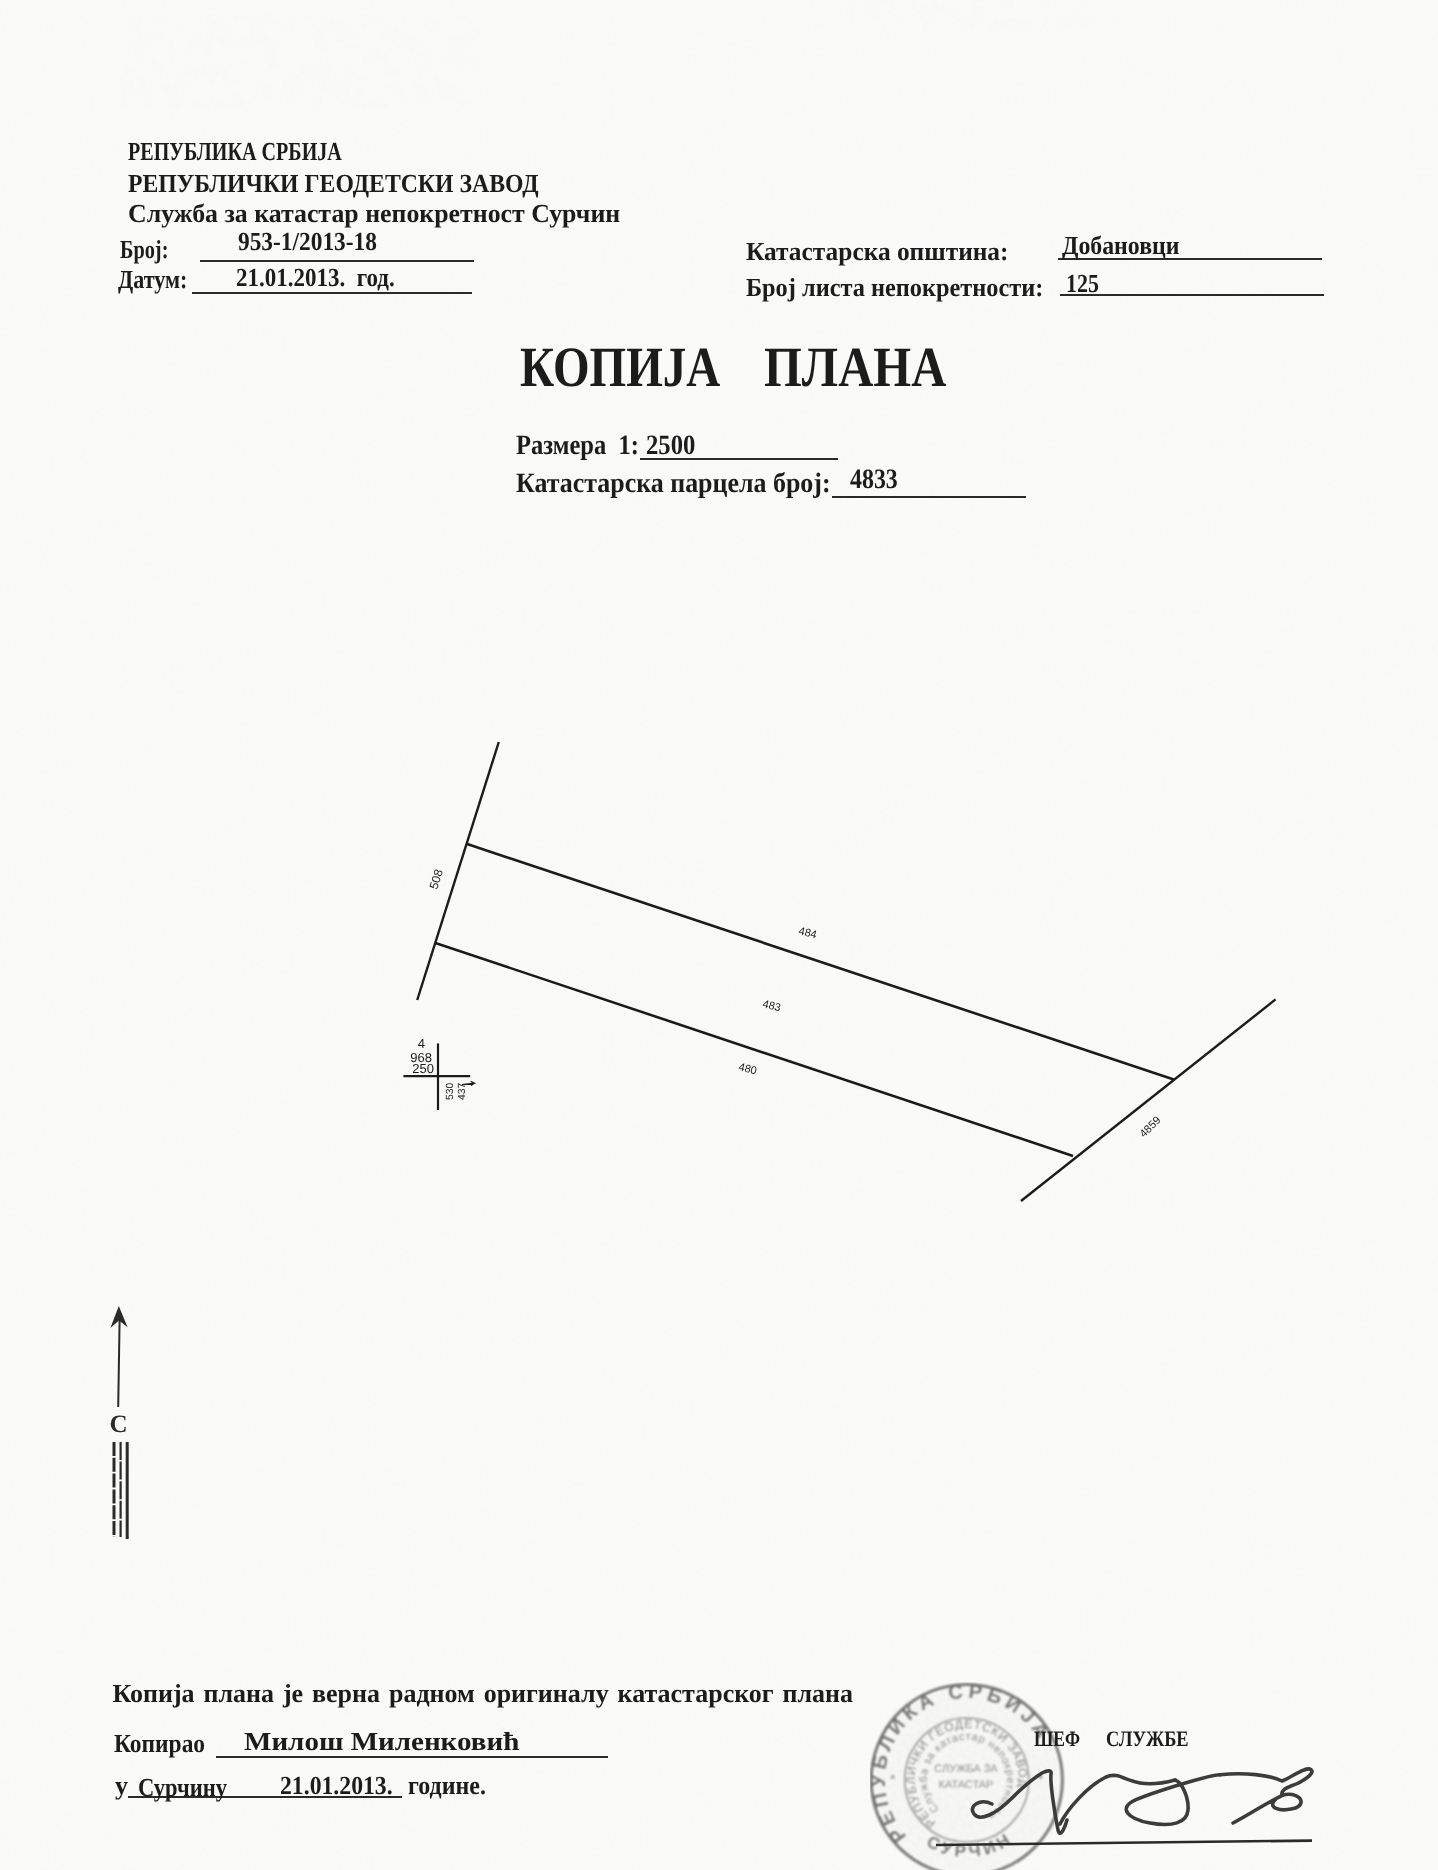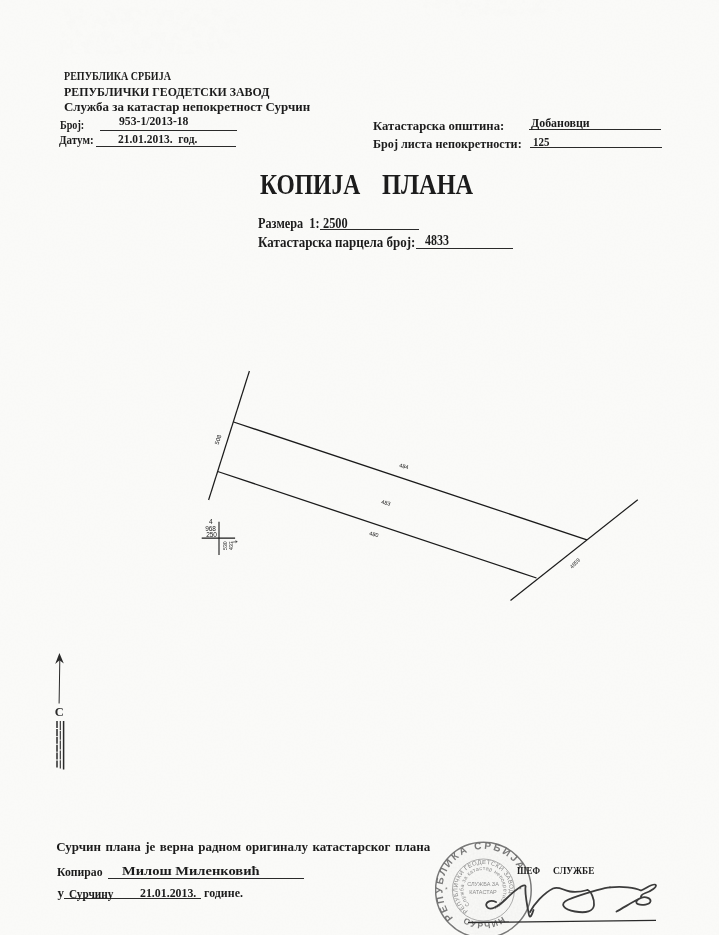--- a/index.html
+++ b/index.html
@@ -115,21 +115,21 @@
     <path d="M14.4 13 L10.2 24 L14.5 20.2 L18.8 23.6 Z" fill="#2a2a2a" stroke="none"></path>
 
     <line x1="12" y1="81" x2="12" y2="128.5" stroke-width="1.5" stroke-dasharray="7 0.9"></line>
     <line x1="15.3" y1="81" x2="15.3" y2="128.5" stroke-width="1.1" stroke-dasharray="9 0.8"></line>
     <line x1="18.6" y1="81" x2="18.6" y2="129.5" stroke-width="1.5"></line>
   </g>
 
   <text x="14.3" y="76" font-size="12.5" font-weight="bold" font-family="Liberation Serif, serif" fill="#2a2a2a" text-anchor="middle">С</text>
 </svg>
 
-<div class="abs hdr" style="left:56.2px;top:839.9px;word-spacing:1.2px;">Сурчин плана је верна радном оригиналу катастарског плана</div>
+<div class="abs hdr" style="left:56.2px;top:839.9px;word-spacing:1.2px;">Копија плана је верна радном оригиналу катастарског плана</div>
 
 <div class="abs hdr" style="left:56.5px;top:865.2px;transform:scaleX(0.902);">Копирао</div>
 
 <div class="abs ln" style="left:108.4px;top:877.9px;width:195.6px;"></div>
 
 <div class="abs hdr" style="left:122.1px;top:863.7px;transform:scaleX(1.116);">Милош Миленковић</div>
 
 <div class="abs hdr" style="left:57.5px;top:886px;">у</div>
 
 <div class="abs ln" style="left:64.4px;top:897.7px;width:137.1px;"></div>

